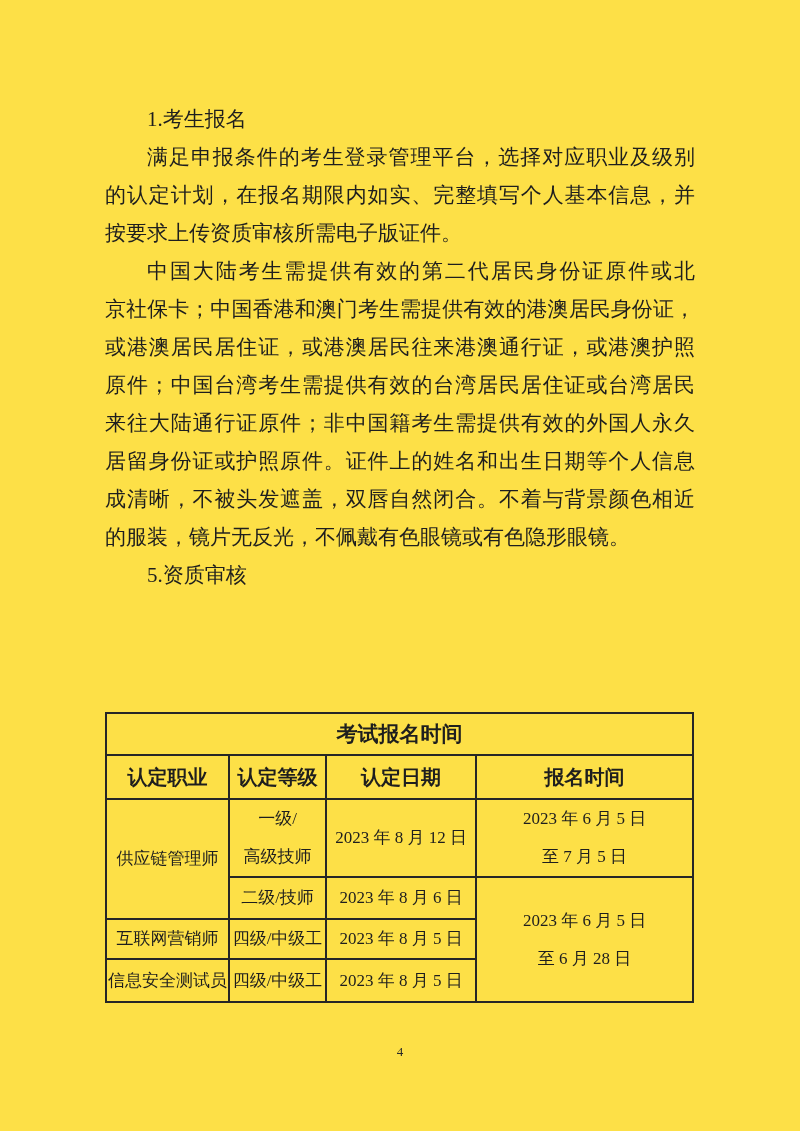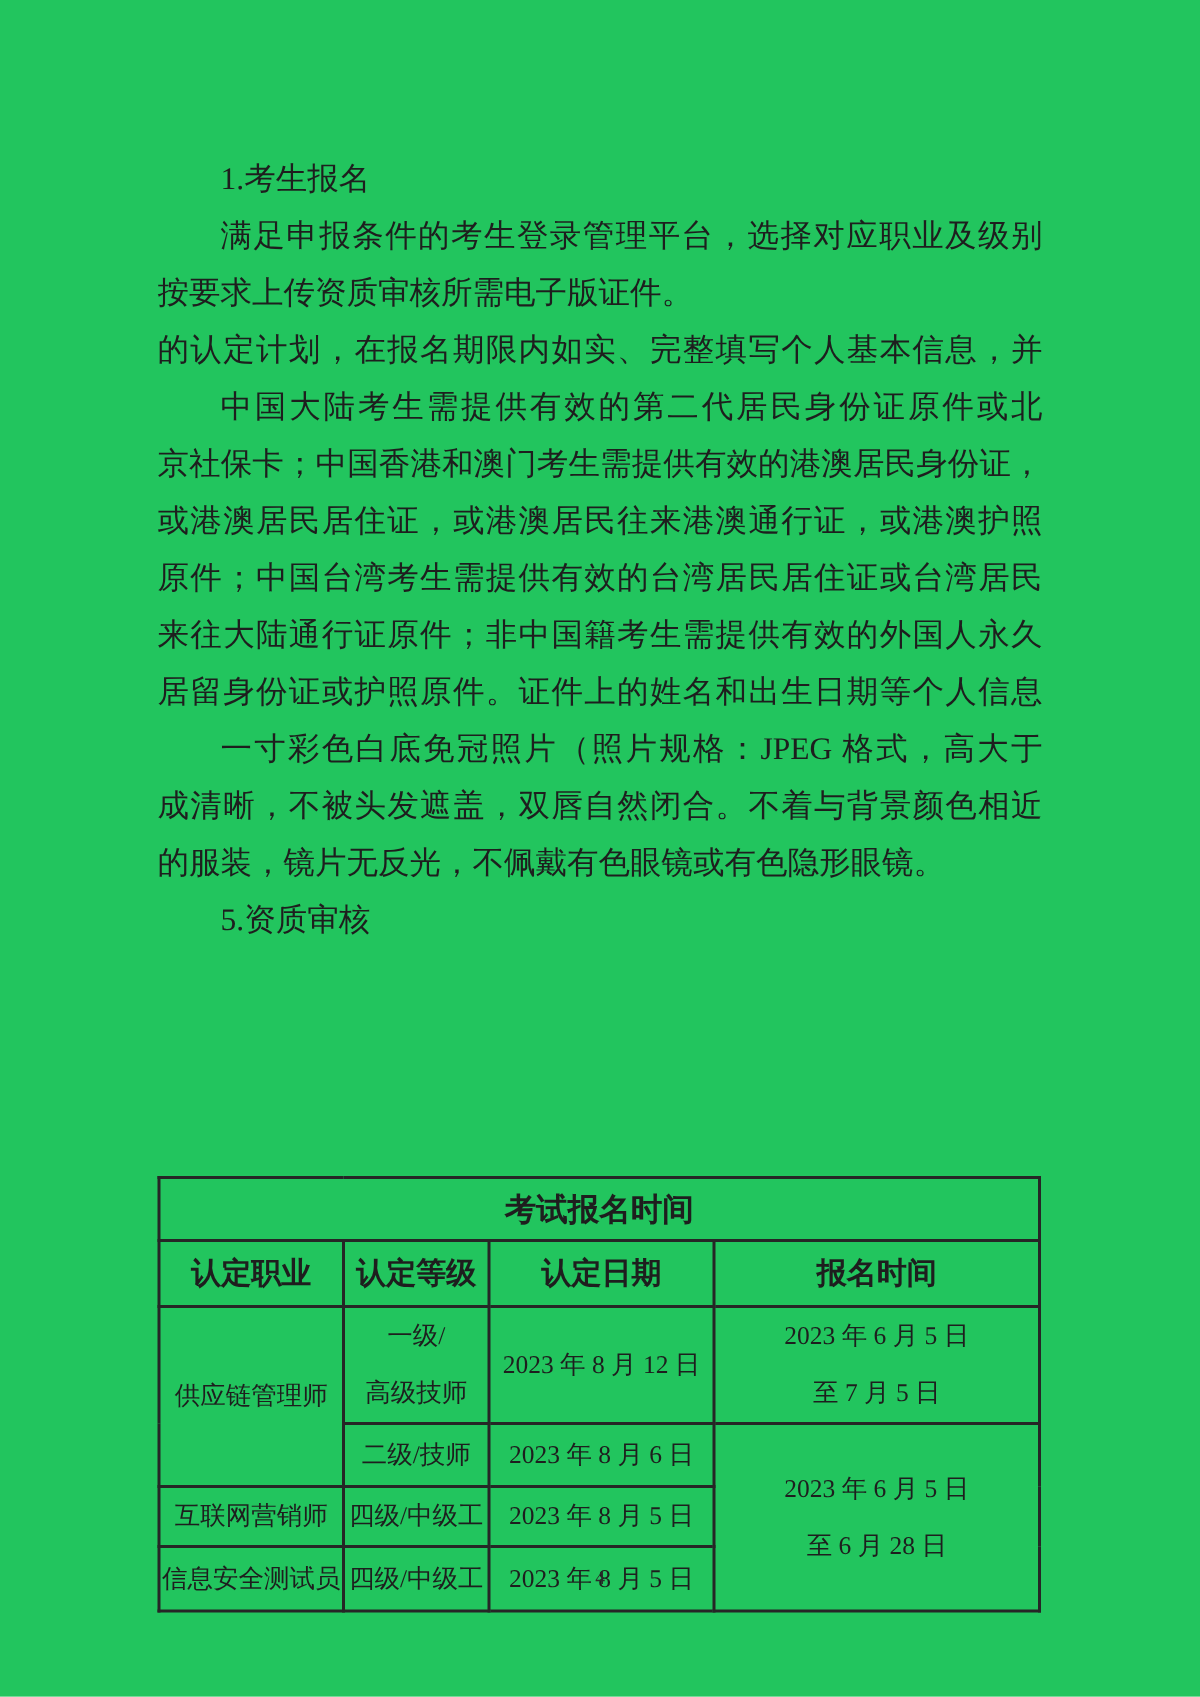--- a/index.html
+++ b/index.html
@@ -11,21 +11,21 @@
     position: relative;
     width: 800px;
     height: 1131px;
     font-family: "Liberation Serif", "DejaVu Serif", serif;
     color: #1e1e1e;
     overflow: hidden;
   }
   .page {
     position: absolute;
     inset: 0;
-    background: #22c55e;
+    background: #fde047;
     padding-left: 24px;
   }
   .text-block {
     position: absolute;
     left: 105px;
     top: 100px;
     width: 590px;
   }
   .line {
     font-size: 21px;
@@ -38,21 +38,21 @@
   .line.j {
     text-align: justify;
     text-align-last: justify;
   }
   .line.i {
     text-indent: 42px;
   }
   table.reg-table {
     position: absolute;
     left: 105px;
-    top: 784px;
+    top: 712px;
     width: 587px;
     border-collapse: collapse;
     table-layout: fixed;
   }
   table.reg-table td {
     border: 2px solid #262626;
     text-align: center;
     vertical-align: middle;
     padding: 0;
     font-size: 17px;
@@ -91,31 +91,30 @@
 </style>
 </head>
 <body>
 
 <div class="page">
 
   <div class="text-block">
     <div class="line i">1.考生报名</div>
 
     <div class="line j i">满足申报条件的考生登录管理平台，选择对应职业及级别</div>
+    <div class="line j">的认定计划，在报名期限内如实、完整填写个人基本信息，并</div>
     <div class="line">按要求上传资质审核所需电子版证件。</div>
-    <div class="line j">的认定计划，在报名期限内如实、完整填写个人基本信息，并</div>
 
     <div class="line j i">中国大陆考生需提供有效的第二代居民身份证原件或北</div>
     <div class="line j">京社保卡；中国香港和澳门考生需提供有效的港澳居民身份证，</div>
     <div class="line j">或港澳居民居住证，或港澳居民往来港澳通行证，或港澳护照</div>
     <div class="line j">原件；中国台湾考生需提供有效的台湾居民居住证或台湾居民</div>
     <div class="line j">来往大陆通行证原件；非中国籍考生需提供有效的外国人永久</div>
     <div class="line j">居留身份证或护照原件。证件上的姓名和出生日期等个人信息</div>
 
-    <div class="line j i">一寸彩色白底免冠照片（照片规格：JPEG 格式，高大于</div>
     <div class="line j">成清晰，不被头发遮盖，双唇自然闭合。不着与背景颜色相近</div>
     <div class="line">的服装，镜片无反光，不佩戴有色眼镜或有色隐形眼镜。</div>
 
     <div class="line i">5.资质审核</div>
   </div>
 
   <table class="reg-table">
     <colgroup>
       <col style="width:123px">
       <col style="width:97px">

